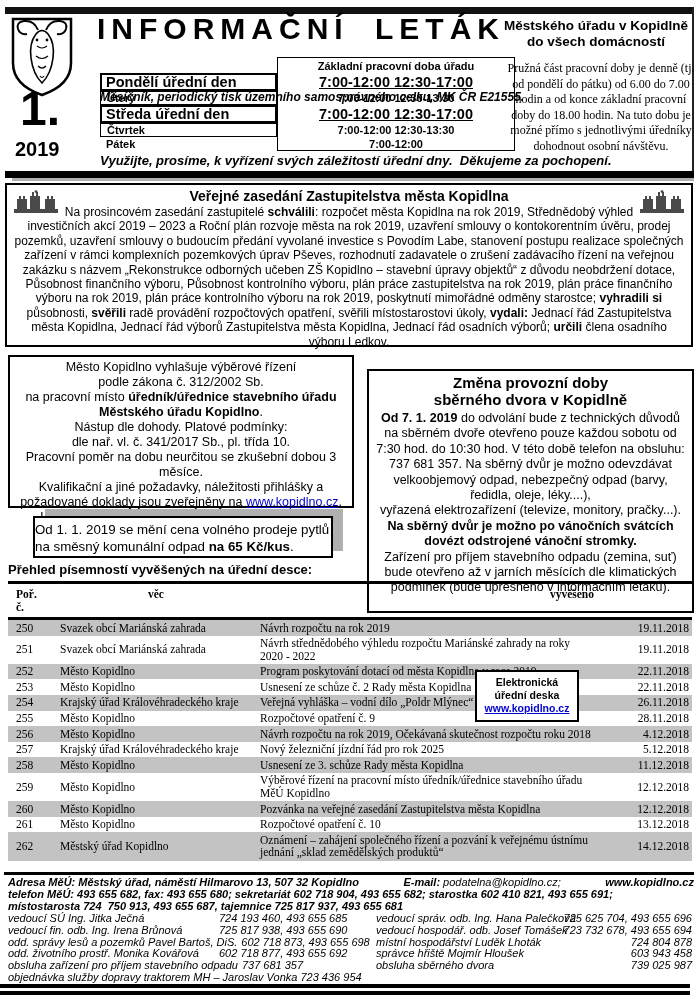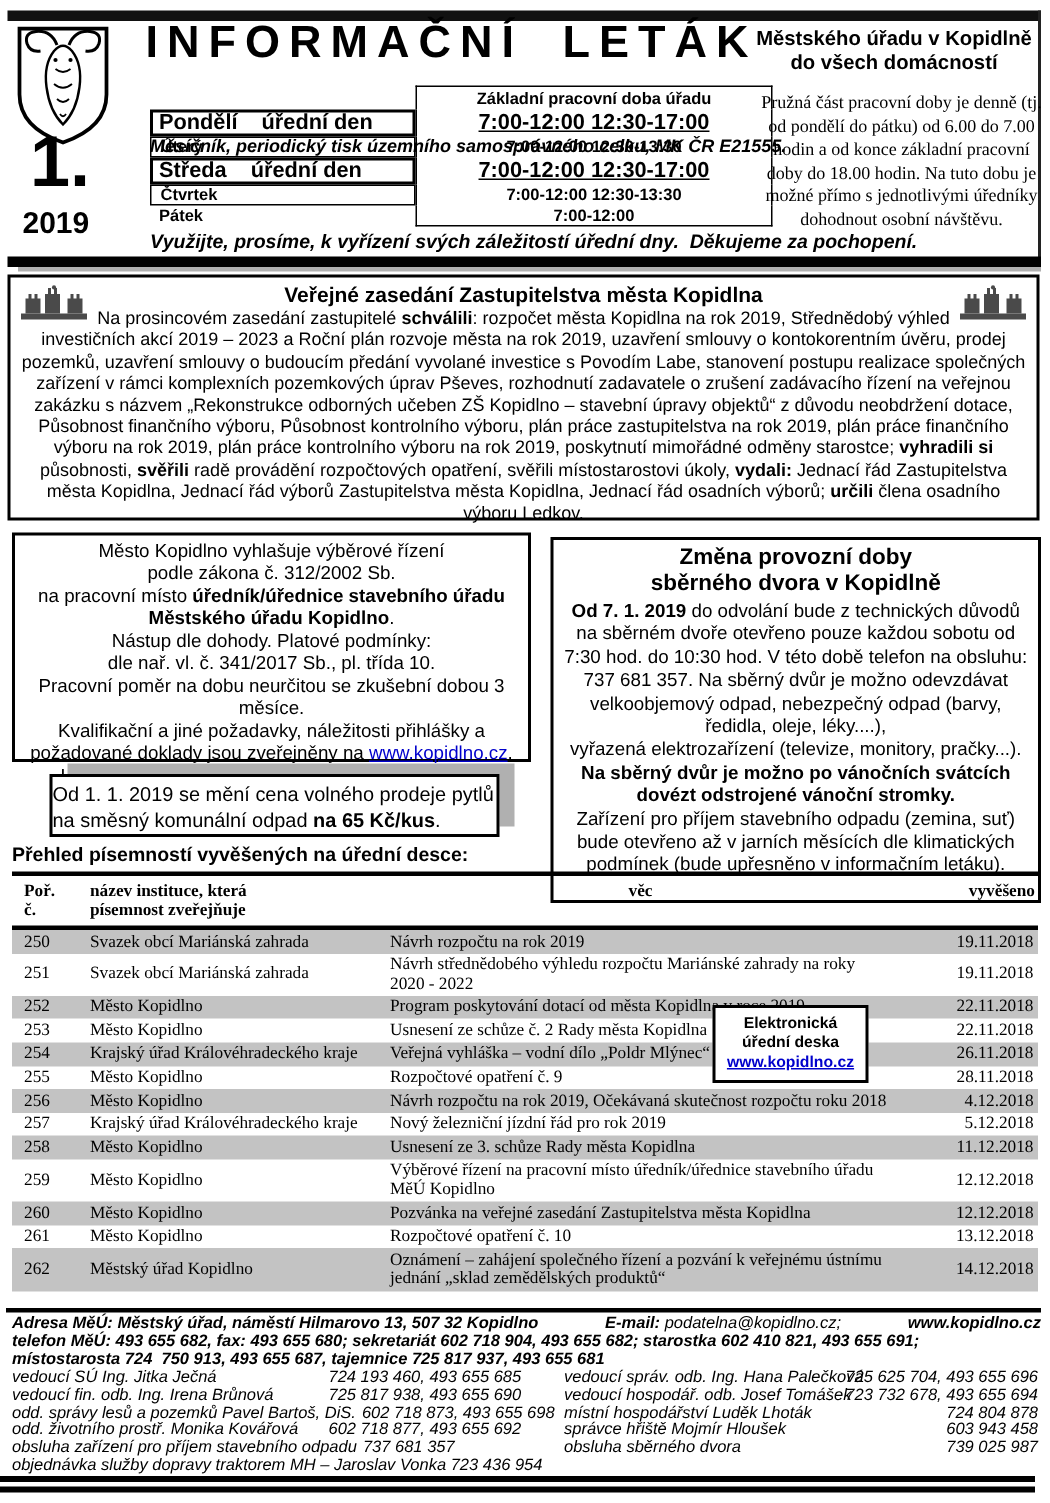--- a/index.html
+++ b/index.html
@@ -27,21 +27,21 @@
   .hcell { display:flex; align-items:center; }
   .hrt { justify-content:center; border-left:1px solid #000; border-right:1px solid #000; font-weight:bold; }
   .hhead { border-top:1px solid #000; font-size:11px; height:16px; }
   .hempty { height:16px; }
   .day-big { border:2px solid #000; font-size:14.5px; font-weight:bold; height:18px; padding-left:4px; }
   .day-sm  { border:1px solid #000; font-size:11px; font-weight:bold; height:14px; padding-left:6px; }
   .day-none{ font-size:11px; font-weight:bold; height:14px; padding-left:6px; }
   .hr-big { font-size:14.5px; height:18px;text-decoration:underline; }
   .hr-sm { font-size:11px; height:14px; }
   .hr-last { border-bottom:1px solid #000; }
-  .daynote { margin-left:16px; }
+  .daynote { margin-left:4px; }
 
   .flexnote { left:506px; top:61px; width:190px; font-family:"Liberation Serif", serif; font-size:12px; line-height:15.6px; text-align:center; }
   .banner { left:100px; top:153px; font-size:13px; font-weight:bold; font-style:italic; }
 
   .sep { left:5px; top:171px; width:689px; height:7px; background:#000; }
   .sep-sh { left:12px; top:178px; width:682px; height:3px; background:#b0b0b0; }
 
   
   .council { left:5px; top:183px; width:688px; height:164px; border:2px solid #000; padding:3px 6px; }
   .orn { width:46px; height:25px; }
@@ -51,21 +51,21 @@
   .council-p { text-align:center; font-size:12px; line-height:14.4px; }
 
   
   .jobbox { left:8px; top:355px; width:346px; height:153px; border:2px solid #000; padding:3px 4px; text-align:center; font-size:12.5px; line-height:15px; }
 
   
   .bags-sh { left:45px; top:509px; width:298px; height:42px; background:#b0b0b0; }
   .bags { left:33px; top:516px; width:300px; height:42px; border:2px solid #000; background:#fff; text-align:left; font-size:13.3px; line-height:17px; padding-top:3px; }
 
   
-  .yard { left:367px; top:358px; width:327px; height:244px; border:2px solid #000; padding:3px 5px; text-align:center; font-size:12.5px; line-height:15.4px; }
+  .yard { left:367px; top:369px; width:327px; height:244px; border:2px solid #000; padding:3px 5px; text-align:center; font-size:12.5px; line-height:15.4px; }
   .yard-title { font-size:15px; font-weight:bold; line-height:17px; }
   .yard-body { margin-top:3px; }
 
   
   .board-head { left:8px; top:562px; font-size:13px; font-weight:bold; }
   .board { left:8px; top:581px; width:684px; border-top:3px solid #000; font-family:"Liberation Serif", serif; font-size:11.5px; }
   .nrow, .nhrow { display:grid; grid-template-columns:46px 196px 1fr 92px; column-gap:4px; align-items:center; }
   .nhrow { border-bottom:3px solid #000; font-weight:bold; line-height:13px; padding:2px 0 2px 0; }
   .nh-sub { text-align:center; align-self:start; }
   .nh-date { text-align:right; align-self:start; padding-right:2px; }
@@ -207,22 +207,20 @@
       <div class="b">Na sběrný dvůr je možno po vánočních svátcích dovézt odstrojené vánoční stromky.</div>
       <div>Zařízení pro příjem stavebního odpadu (zemina, suť) bude otevřeno až v jarních měsících dle klimatických podmínek (bude upřesněno v informačním letáku).</div>
     </div>
   </div>
 
   <div class="abs board-head">Přehled písemností vyvěšených na úřední desce:</div>
   <div class="abs board" style="position:absolute;">
     <div class="nhrow">
       <div class="pre ncell num">Poř.
 č.</div>
-      <div class="pre ncell">název instituce, která
-písemnost zveřejňuje</div>
       <div class="ncell nh-sub">věc</div>
       <div class="ncell nh-date">vyvěšeno</div>
     </div>
     <div>
         <div class="nrow shaded">
           <div class="ncell num">250</div>
           <div class="ncell inst">Svazek obcí Mariánská zahrada</div>
           <div class="ncell subj">Návrh rozpočtu na rok 2019</div>
           <div class="ncell date">19.11.2018</div>
         </div>
@@ -258,21 +256,21 @@
         </div>
         <div class="nrow shaded">
           <div class="ncell num">256</div>
           <div class="ncell inst">Město Kopidlno</div>
           <div class="ncell subj">Návrh rozpočtu na rok 2019, Očekávaná skutečnost rozpočtu roku 2018</div>
           <div class="ncell date">4.12.2018</div>
         </div>
         <div class="nrow">
           <div class="ncell num">257</div>
           <div class="ncell inst">Krajský úřad Královéhradeckého kraje</div>
-          <div class="ncell subj">Nový železniční jízdní řád pro rok 2019</div>
+          <div class="ncell subj">Nový železniční jízdní řád pro rok 2025</div>
           <div class="ncell date">5.12.2018</div>
         </div>
         <div class="nrow shaded">
           <div class="ncell num">258</div>
           <div class="ncell inst">Město Kopidlno</div>
           <div class="ncell subj">Usnesení ze 3. schůze Rady města Kopidlna</div>
           <div class="ncell date">11.12.2018</div>
         </div>
         <div class="nrow">
           <div class="ncell num">259</div>

